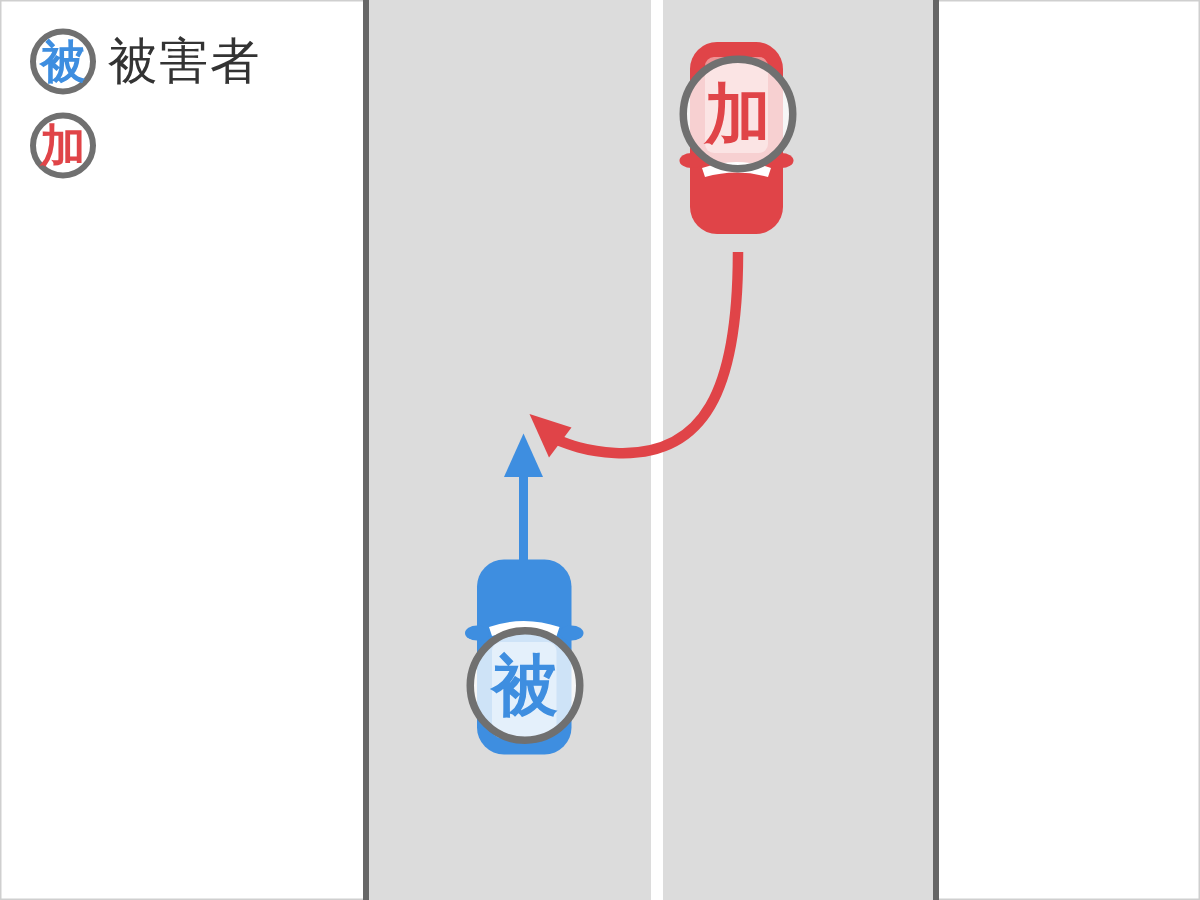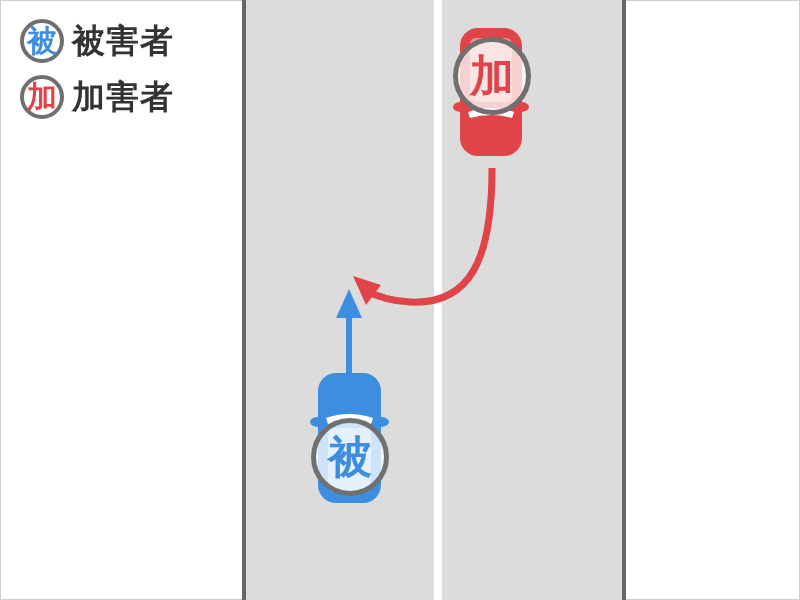--- a/index.html
+++ b/index.html
@@ -4,41 +4,40 @@
 <style>
   html,body{margin:0;padding:0;}
   body{width:800px;height:600px;position:relative;overflow:hidden;background:#fff;font-family:"DejaVu Sans",sans-serif;}
   .frame{position:absolute;left:0;top:0;width:798px;height:598px;border:1px solid #cfcfcf;}
   .road{position:absolute;left:243px;top:0;width:382px;height:600px;background:#dcdcdc;}
   .edge{position:absolute;top:0;width:4px;height:600px;background:#666;}
   .center{position:absolute;left:434px;top:0;width:8px;height:600px;background:#fff;}
   .legend{position:absolute;left:20px;}
   .legend-row{display:flex;align-items:center;height:50px;}
   .badge{width:44px;height:44px;border:4px solid #707070;border-radius:50%;box-sizing:border-box;display:flex;align-items:center;justify-content:center;font-size:30px;font-weight:bold;background:#fff;}
-  .legend-label{margin-left:8px;font-size:33px;font-weight:bold;color:#333;letter-spacing:1px;}
+  .legend-label{margin-left:8px;font-size:33px;font-weight:normal;color:#333;letter-spacing:1px;}
   svg.overlay{position:absolute;left:0;top:0;}
   .car-badge{position:absolute;width:78px;height:78px;border:5px solid #707070;border-radius:50%;box-sizing:border-box;display:flex;align-items:center;justify-content:center;font-size:44px;font-weight:bold;background:rgba(255,255,255,0.75);}
 </style>
 </head>
 <body>
 
 <div class="frame"></div>
 <div class="road"></div>
 <div class="edge" style="left:242px"></div>
 <div class="edge" style="left:622px"></div>
 <div class="center"></div>
 
 <div class="legend" style="top:16px">
   <div class="legend-row">
     <div class="badge" style="color:#3e8ee0">被</div>
     <span class="legend-label">被害者</span>
   </div>
   <div class="legend-row" style="margin-top:6px">
     <div class="badge" style="color:#e04448">加</div>
-    <span class="legend-label">加害者</span>
   </div>
 </div>
 
 <svg class="overlay" width="800" height="600">
 
   <g>
     <rect x="460" y="28" width="62" height="128" rx="18" fill="#e04448"></rect>
     <ellipse cx="461" cy="107" rx="8" ry="5" fill="#e04448"></ellipse>
     <ellipse cx="521" cy="107" rx="8" ry="5" fill="#e04448"></ellipse>
     <path d="M468 112 Q491 104 514 112 L512 118 Q491 112 470 118 Z" fill="#ffffff"></path>

